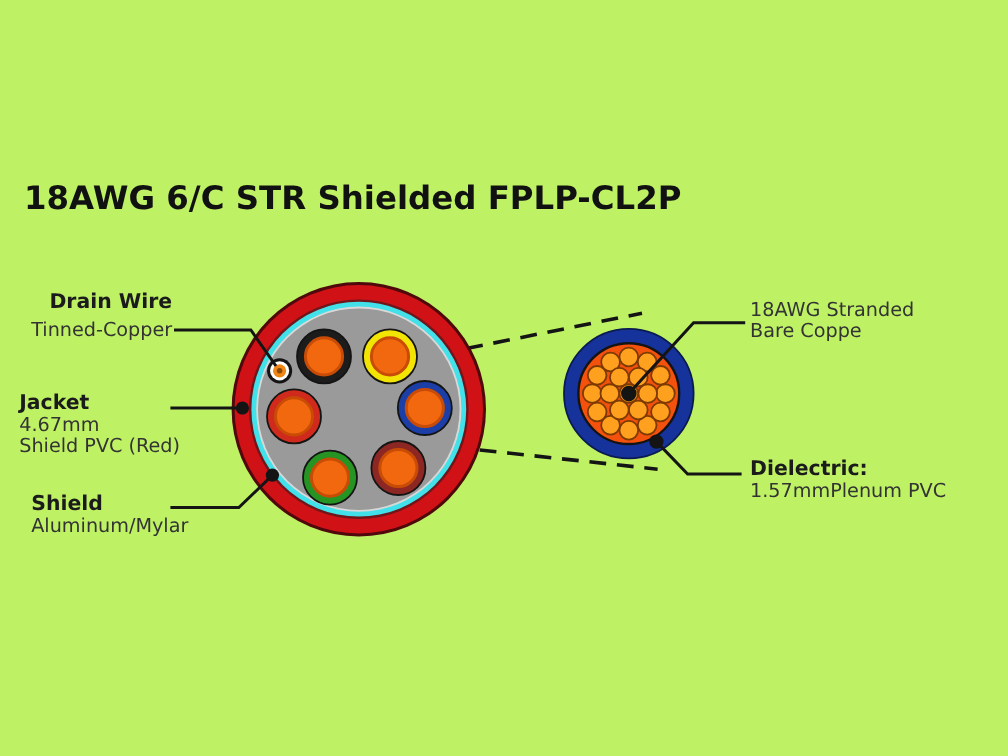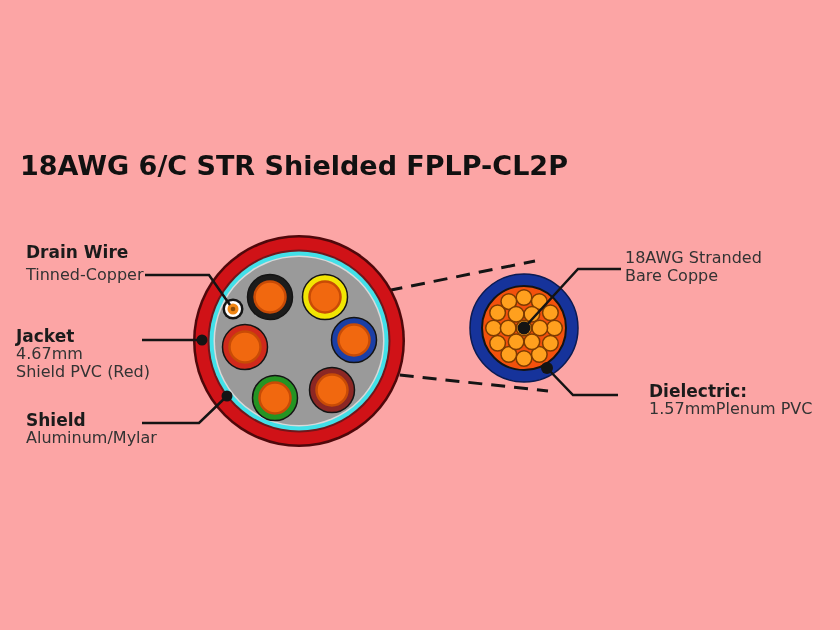--- a/index.html
+++ b/index.html
@@ -1,24 +1,24 @@
 <!DOCTYPE html>
 <html><head>
 <meta charset="utf-8">
 <style>
   html,body{margin:0;padding:0;background:#fff;}
-  .stage{position:relative;width:840px;height:630px;background:#fca5a5;overflow:hidden;
+  .stage{position:relative;width:840px;height:630px;background:#bef264;overflow:hidden;
          font-family:"DejaVu Sans","Liberation Sans",sans-serif;}
   .title{position:absolute;left:20px;top:150px;margin:0;font-size:27px;font-weight:bold;
          color:#111;letter-spacing:0px;white-space:nowrap;}
   .diagram-svg{position:absolute;left:0;top:0;}
   .callout{position:absolute;font-size:16px;line-height:18px;color:#333;white-space:nowrap;}
   .callout .head{font-weight:bold;font-size:17px;color:#1b1b1b;}
   .callout.drain{line-height:21px;}
-  .callout.drain .head{line-height:23px;}
+  .callout.drain .head{line-height:23px;text-align:right;}
 </style>
 </head>
 <body>
 
 <div class="stage">
 
   <h1 class="title">18AWG 6/C STR Shielded FPLP-CL2P</h1>
 
   <svg class="diagram-svg" width="840" height="630" viewBox="0 0 840 630">
 
@@ -111,18 +111,18 @@
   <div class="callout" style="left:26px;top:411px;">
     <div class="head">Shield</div>
     <div>Aluminum/Mylar</div>
   </div>
 
   <div class="callout" style="left:625px;top:249px;">
     <div>18AWG Stranded</div>
     <div>Bare Coppe</div>
   </div>
 
-  <div class="callout" style="left:625px;top:382px;margin-left:24px;">
+  <div class="callout" style="left:625px;top:382px;">
     <div class="head">Dielectric:</div>
     <div>1.57mmPlenum PVC</div>
   </div>
 
 </div>
 
 </body></html>

